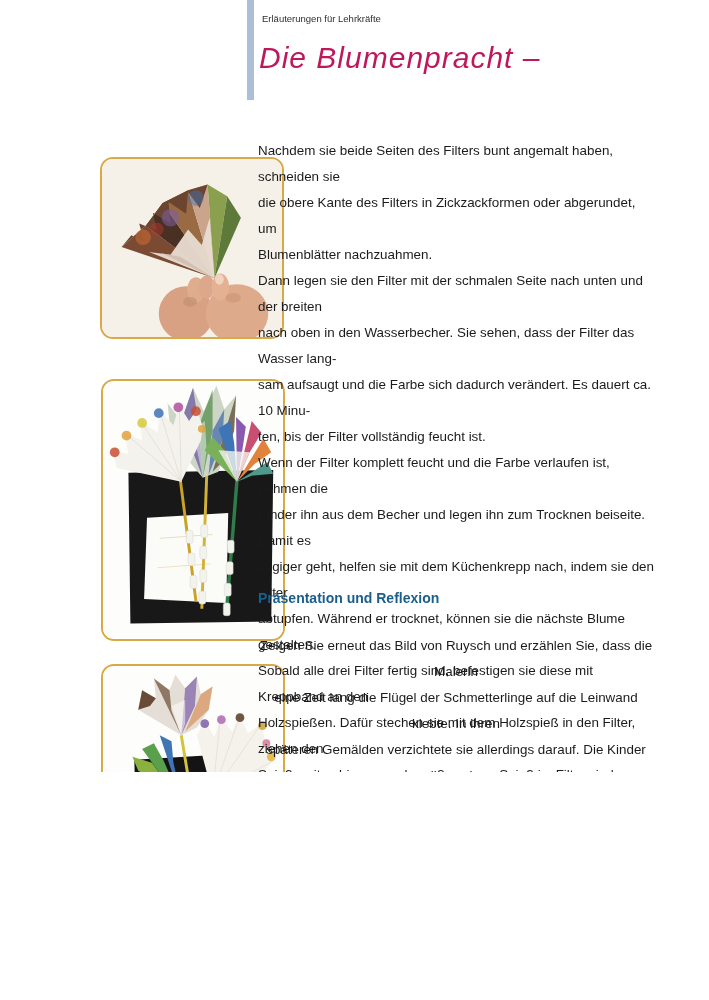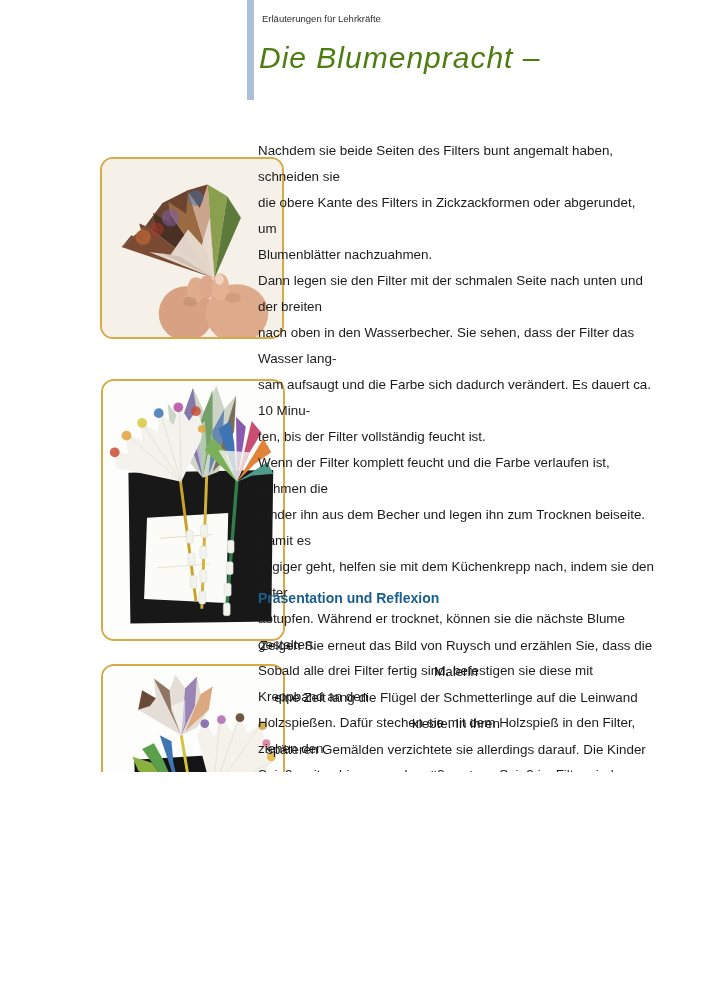--- a/index.html
+++ b/index.html
@@ -5,21 +5,21 @@
   html,body { margin:0; padding:0; }
   body {
     width:709px; height:1000px; position:relative; background:#ffffff;
     font-family:"Liberation Sans", sans-serif; color:#1b1b1b;
   }
   .page { position:absolute; left:0; top:0; width:709px; height:772px; overflow:hidden; background:#fff; }
 
   .accent-bar-top { position:absolute; left:247px; top:0; width:7px; height:100px; background:#abbfd8; }
   .eyebrow { position:absolute; left:262px; top:13px; font-size:9.5px; color:#2e2e2e; }
   .title { position:absolute; left:259px; top:40px; font-size:30px; line-height:36px;
-           color:#4d7c0f; font-style:italic; letter-spacing:1px; font-weight:400; }
+           color:#be185d; font-style:italic; letter-spacing:1px; font-weight:400; }
 
   .photo { position:absolute; border:2px solid #d9a945; border-radius:13px; overflow:hidden;
            background:#fff; box-sizing:border-box; }
   .photo1 { left:60px;  top:141px; width:184px; height:182px; }
   .photo2 { left:61px;  top:363px; width:184px; height:262px; }
   .photo3 { left:61px;  top:648px; width:184px; height:260px; }
   .photo svg { display:block; width:100%; height:100%; }
 
   .body-text { position:absolute; left:258px; width:396px; font-size:13.4px; line-height:26px;
                color:#1b1b1b; white-space:pre-line; }

